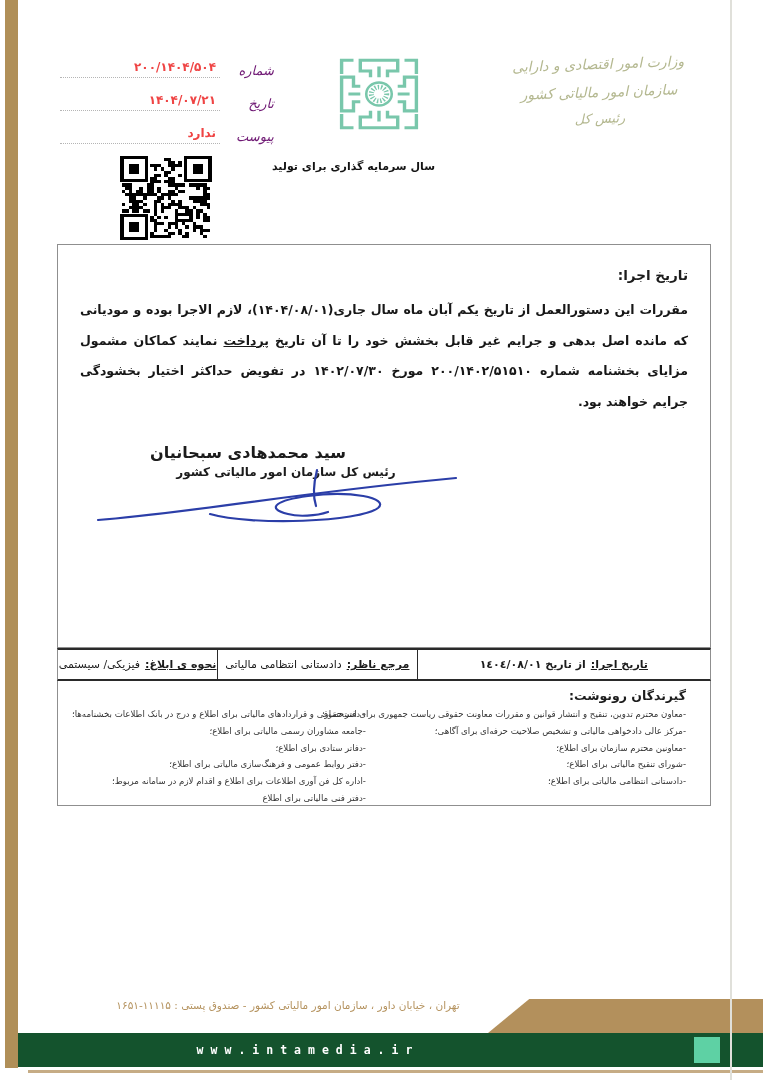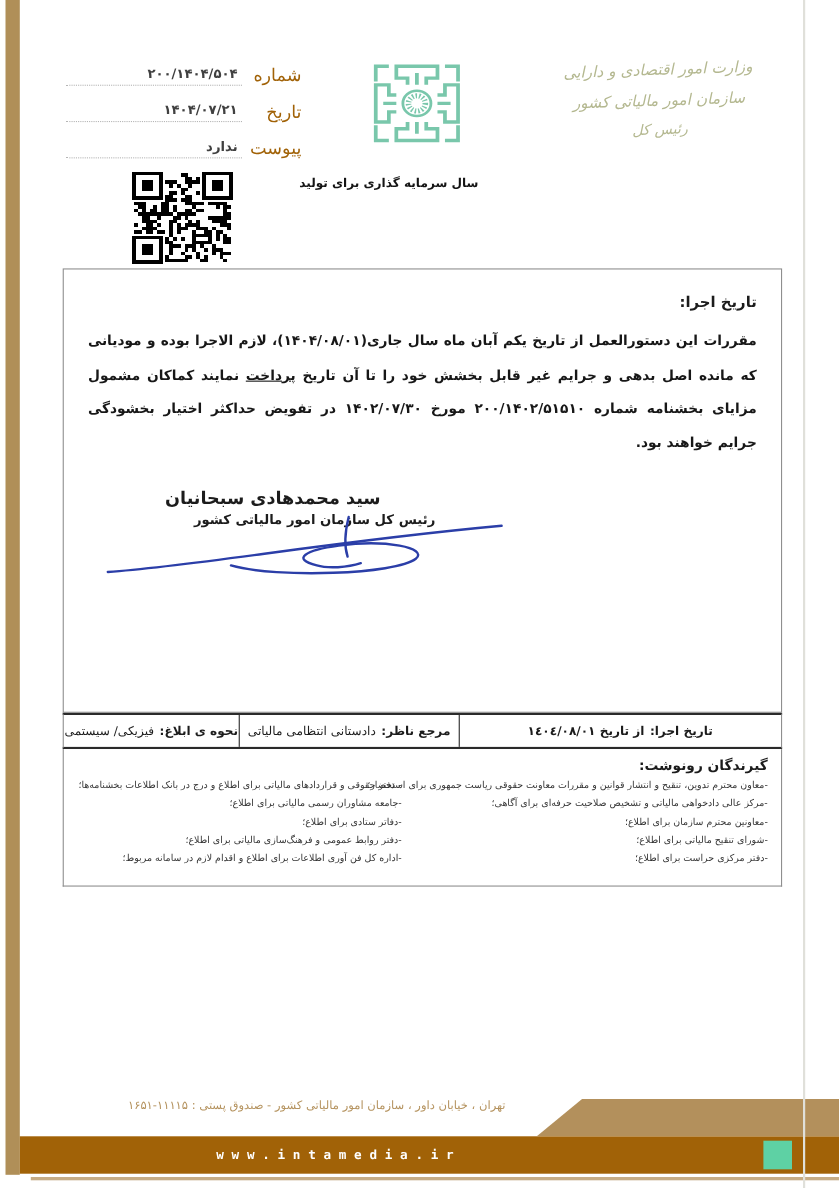--- a/index.html
+++ b/index.html
@@ -6,23 +6,23 @@
   .page{position:relative;width:763px;height:1080px;background:#fff;overflow:hidden;
         font-family:"DejaVu Sans",sans-serif;color:#1c1c1c;}
   .abs{position:absolute;}
 
   
   .stripe{left:5px;top:0;width:13px;height:1068px;}
 
   
   .meta{left:60px;top:54px;width:214px;direction:rtl;}
   .meta-row{display:flex;align-items:flex-end;height:24px;margin-bottom:9px;}
-  .meta-label{width:54px;font-size:16px;color:#a16207;flex:0 0 auto;}
+  .meta-label{width:54px;font-style:italic;font-size:13px;color:#701a75;flex:0 0 auto;}
   .meta-line{flex:1;border-bottom:1px dotted #b5b5b5;padding:0 4px 2px 0;text-align:right;}
-  .meta-value{font-weight:bold;font-size:12px;color:#404040;}
+  .meta-value{font-weight:bold;font-size:12px;color:#ef4444;}
 
   
   .qr{left:120px;top:156px;width:92px;height:84px;}
   .qr svg{width:100%;height:100%;display:block;}
 
   
   .logo{left:328px;top:48px;width:102px;height:92px;}
   .logo svg{width:100%;height:100%;display:block;}
   .slogan{left:272px;top:160px;width:215px;text-align:left;font-weight:bold;
           font-size:11px;color:#141414;direction:rtl;}
@@ -49,29 +49,29 @@
              font-size:12px;direction:rtl;}
   .sig-svg{left:92px;top:462px;width:372px;height:74px;}
   .sig-svg svg{width:100%;height:100%;display:block;}
 
   
   .info-table{left:57px;top:648px;width:654px;height:33px;box-sizing:border-box;
               display:flex;direction:rtl;border-top:2px solid #2a2a2a;border-bottom:2px solid #2a2a2a;
               border-left:1px solid #8f8f8f;border-right:1px solid #8f8f8f;background:#fff;}
   .info-cell{display:flex;align-items:center;justify-content:center;gap:5px;
              font-size:11px;box-sizing:border-box;}
-  .info-cell .lbl{font-weight:bold;}
+  .info-cell .lbl{font-weight:bold;text-decoration:underline;}
   .cell-exec{width:45%;border-left:1.5px solid #2a2a2a;}
   .cell-exec .val{font-weight:bold;}
   .cell-auth{width:30.6%;border-left:1.5px solid #2a2a2a;}
   .cell-notif{width:24.4%;}
 
   
   .recips{left:57px;top:681px;width:654px;height:125px;box-sizing:border-box;
-          border:1px solid #8f8f8f;border-top:none;direction:rtl;padding:5px 12px;background:#fff;}
+          border:1px solid #8f8f8f;border-top:none;direction:rtl;padding:5px 24px;background:#fff;}
   .recips-heading{font-weight:bold;font-size:12.5px;margin:2px 0 3px 0;}
   .recips-cols{display:flex;}
   .rcol{width:53%;}
   .lcol{width:47%;}
   .recip-item{font-size:8.6px;line-height:1.95;color:#333;text-align:right;white-space:nowrap;}
 
   
   .addr{left:92px;top:999px;width:392px;text-align:center;font-size:10.5px;direction:rtl;}
   .trap{left:488px;top:999px;width:275px;height:34px;
         clip-path:polygon(15% 0,100% 0,100% 100%,0 100%);}
@@ -392,34 +392,35 @@
   </div>
 
   <div class="abs recips">
     <div class="recips-heading">گیرندگان رونوشت:</div>
     <div class="recips-cols">
       <div class="rcol">
           <div class="recip-item">-معاون محترم تدوین، تنقیح و انتشار قوانین و مقررات معاونت حقوقی ریاست جمهوری برای استحضار؛</div>
           <div class="recip-item">-مرکز عالی دادخواهی مالیاتی و تشخیص صلاحیت حرفه‌ای برای آگاهی؛</div>
           <div class="recip-item">-معاونین محترم سازمان برای اطلاع؛</div>
           <div class="recip-item">-شورای تنقیح مالیاتی برای اطلاع؛</div>
-          <div class="recip-item">-دفتر مرکزی حراست برای اطلاع؛</div>
+          <div class="recip-item">-دادستانی انتظامی مالیاتی برای اطلاع؛</div>
         </div>
       <div class="lcol">
           <div class="recip-item">- دفتر حقوقی و قراردادهای مالیاتی برای اطلاع و درج در بانک اطلاعات بخشنامه‌ها؛</div>
           <div class="recip-item">-جامعه مشاوران رسمی مالیاتی برای اطلاع؛</div>
           <div class="recip-item">-دفاتر ستادی برای اطلاع؛</div>
           <div class="recip-item">-دفتر روابط عمومی و فرهنگ‌سازی مالیاتی برای اطلاع؛</div>
           <div class="recip-item">-اداره کل فن آوری اطلاعات برای اطلاع و اقدام لازم در سامانه مربوط؛</div>
+          <div class="recip-item">-دفتر فنی مالیاتی برای اطلاع</div>
         </div>
     </div>
   </div>
 
   <div class="abs addr" style="color: rgb(181, 147, 95);">تهران ، خیابان داور ، سازمان امور مالیاتی کشور - صندوق پستی : ۱۱۱۱۵-۱۶۵۱</div>
   <div class="abs trap" style="background-color: rgb(179, 144, 92);"></div>
-  <div class="abs bar" style="background-color: #a16207;">
+  <div class="abs bar" style="background-color: #14532d;">
     <span class="bar-text">www.intamedia.ir</span>
     <span class="accent-sq" style="background-color: rgb(94, 209, 164);"></span>
   </div>
   <div class="abs under-line" style="background-color: rgb(179, 144, 92);"></div>
 
   <div class="abs edge"></div>
 </div>
 
 </body></html>

